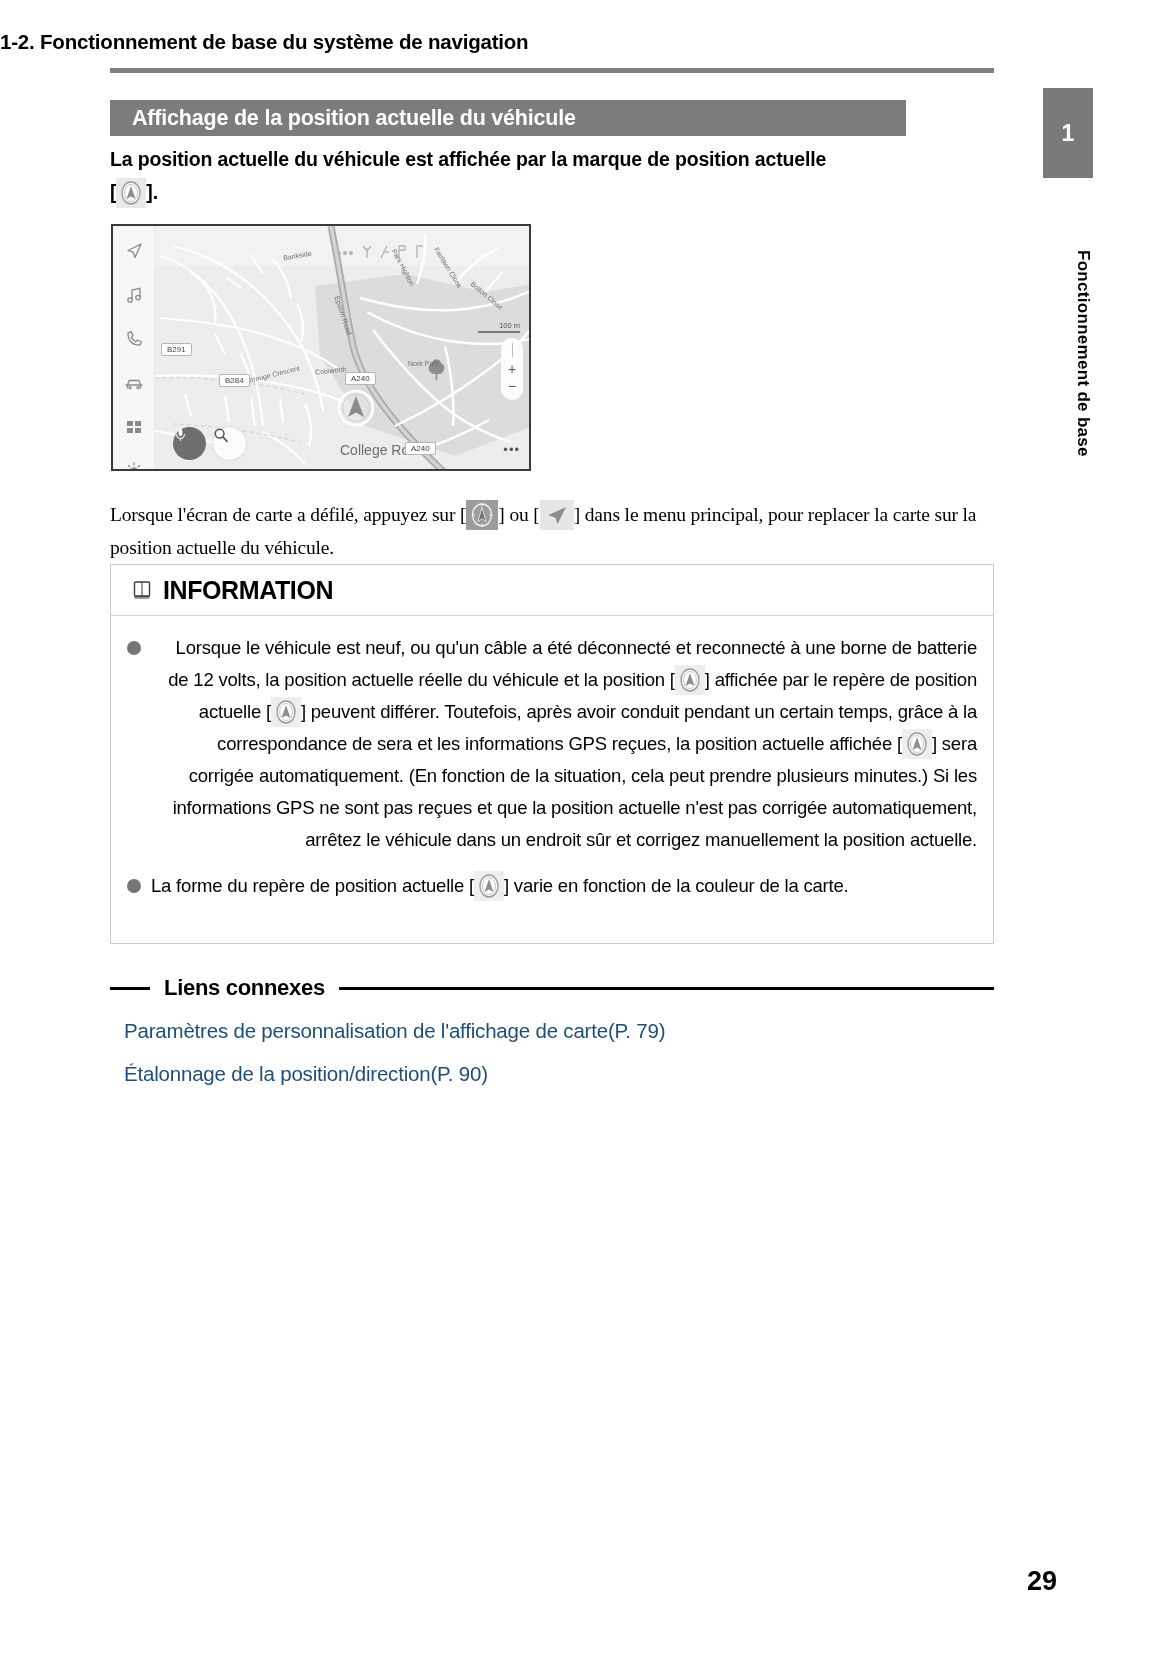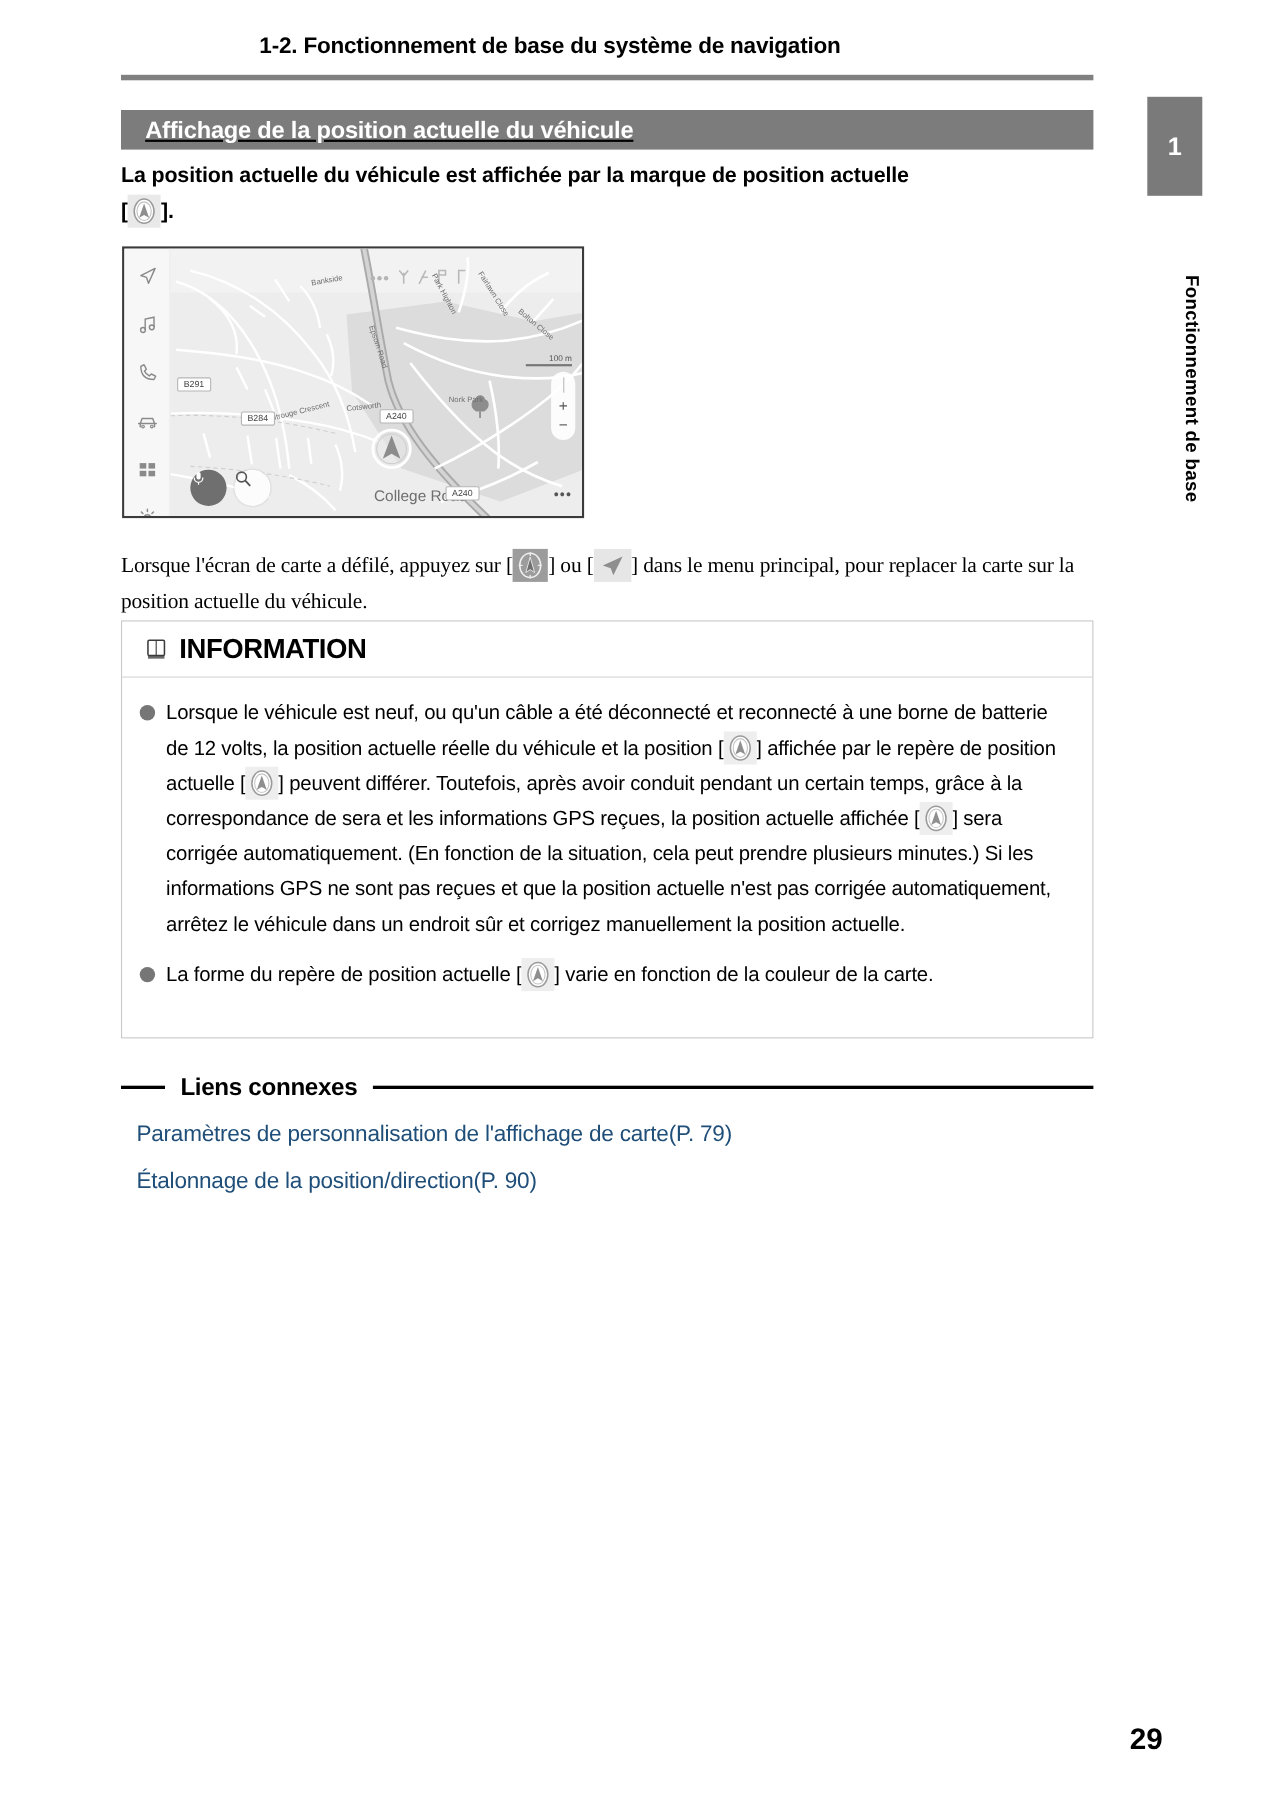--- a/index.html
+++ b/index.html
@@ -9,21 +9,21 @@
     background:#ffffff;
     font-family:"Liberation Sans", sans-serif;
     color:#000;
     position:relative;
     overflow:hidden;
   }
 
   
   .page-header {
     position:absolute; left:0; top:30px; width:1000px;
-    text-align:center;
+    text-align:left;
     font-size:20.5px; font-weight:bold; letter-spacing:-0.2px;
   }
   .header-rule {
     position:absolute; left:110px; top:68px; width:884px; height:5px;
     background:#808080;
   }
 
   
   .side-tab {
     position:absolute; left:1043px; top:88px; width:50px; height:90px;
@@ -37,23 +37,22 @@
     position:absolute; left:1043px; top:188px; width:50px;
     text-align:center;
     font-size:17px; font-weight:bold; color:#000;
     writing-mode:vertical-rl;
     letter-spacing:0.3px;
     height:330px;
   }
 
   
   .section-bar {
-    position:absolute; left:110px; top:100px; width:884px; height:36px;
+    position:absolute; left:110px; top:100px; width:796px; height:36px;
     background:#7c7c7c;
-    text-decoration:underline;
   }
   .section-bar-text {
     color:#fff; font-size:21.5px; font-weight:bold;
     padding-left:22px; line-height:36px; letter-spacing:-0.2px;
   }
 
   
   .para {
     position:absolute;
     font-size:19.5px;
@@ -176,20 +175,21 @@
     position:absolute; left:182px; top:163px;
     width:38px; height:38px;
   }
 
   
   .info-box {
     position:absolute; left:110px; top:564px;
     width:884px; height:380px;
     border:1px solid #c9c9c9;
     background:#fff;
+    text-align:right;
   }
   .info-head {
     height:51px; border-bottom:1px solid #d5d5d5;
     display:flex; align-items:center; padding-left:20px;
   }
   .book-icon { width:22px; height:22px; margin-right:10px; }
   .book-icon svg { display:block; width:22px; height:22px; }
   .info-title { font-size:25px; font-weight:bold; letter-spacing:-0.4px; }
 
   .info-body { padding:16px 16px 0 16px; }

